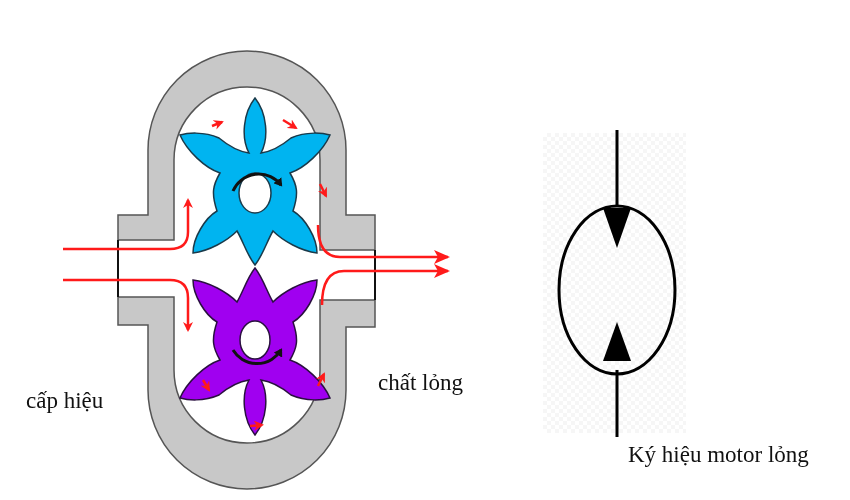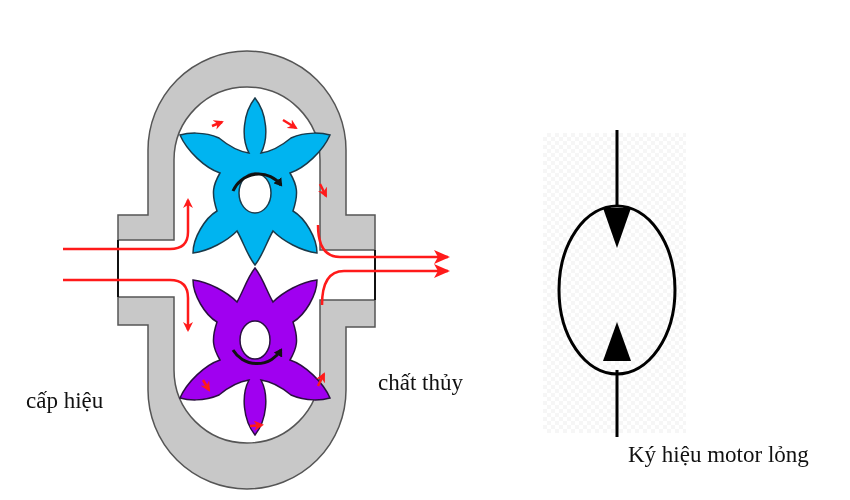--- a/index.html
+++ b/index.html
@@ -75,21 +75,21 @@
   </g>
 </svg>
 
 <div class="label" id="lbl-inlet">
   <div>cấp hiệu</div>
   
   
 </div>
 
 <div class="label" id="lbl-outlet">
-  <div>chất thủy</div>
+  <div>chất lỏng</div>
   
   
 </div>
 
 <div class="label" id="lbl-symbol">
   <div>Ký hiệu motor lỏng</div>
   
 </div>
 
 </body></html>

